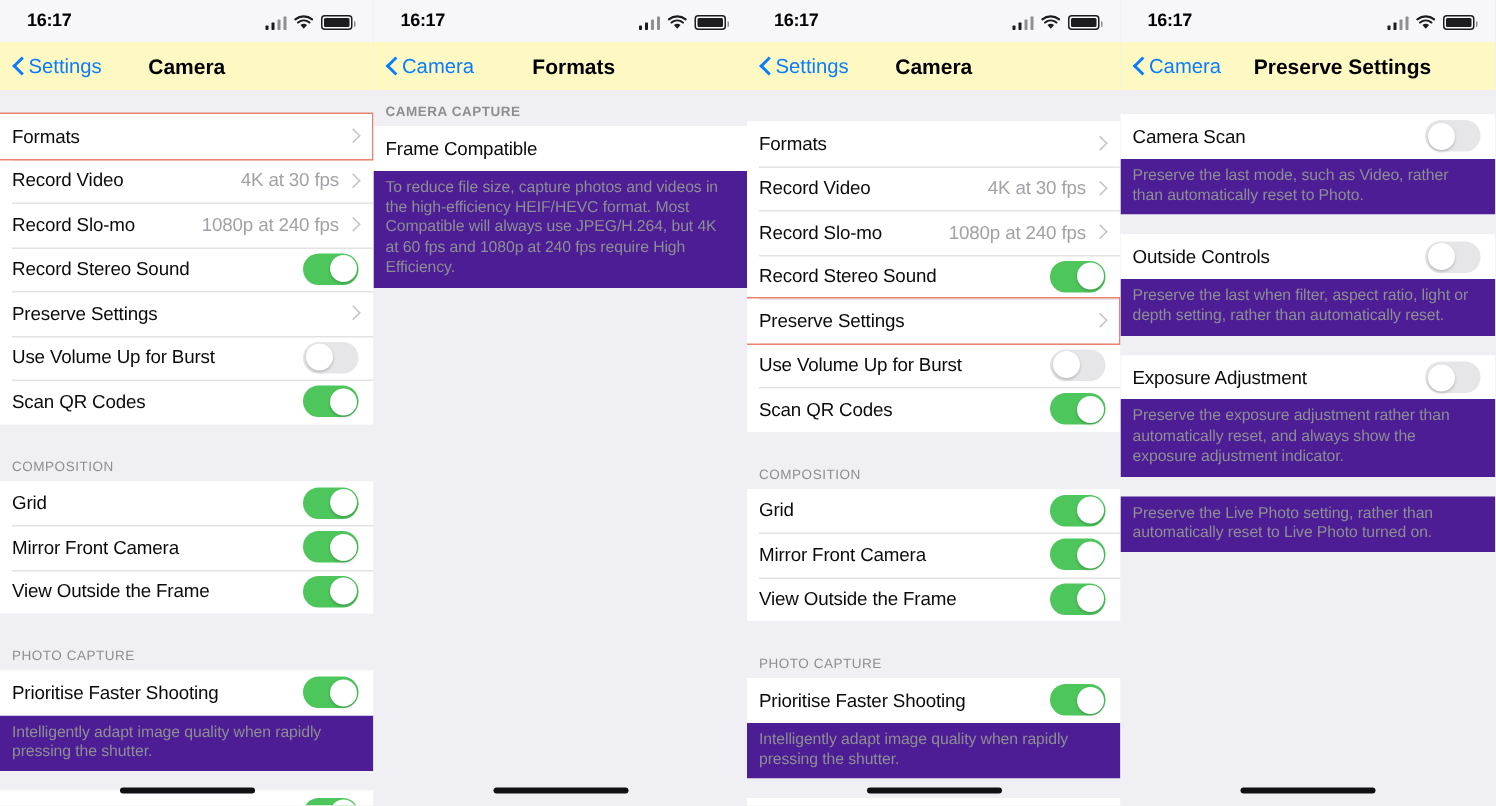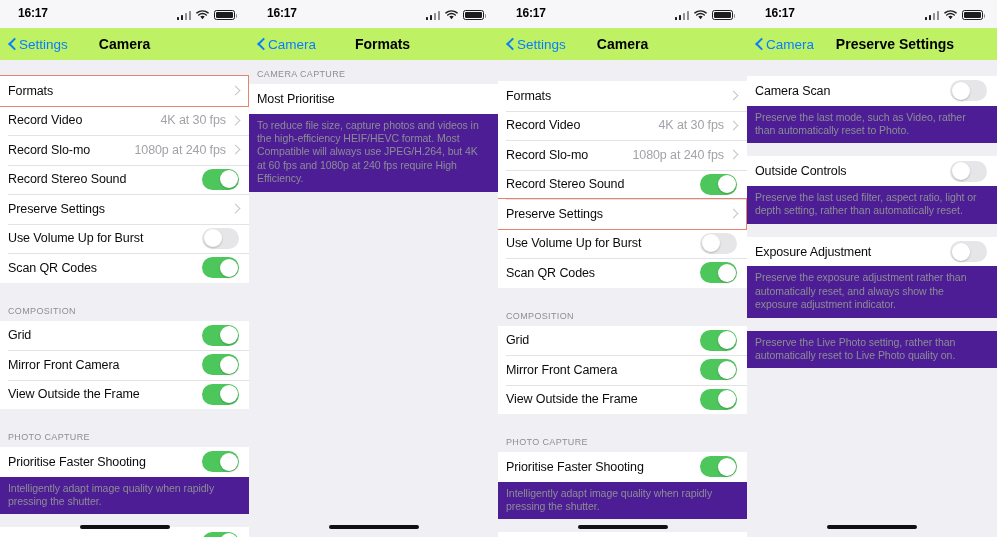--- a/index.html
+++ b/index.html
@@ -73,21 +73,21 @@
     position:absolute; right:-3px; top:3px;
     width:1.5px; height:4px;
     background:#8e8e93;
     border-radius:0 1px 1px 0;
   }
   .batt i { display:block; height:100%; width:100%; background:#1c1c1e; border-radius:1px; }
 
   
   .navbar {
     height: 32px;
-    background: #bef264;
+    background: #fef9c3;
     position: relative;
   }
   .nav-back {
     position: absolute;
     left: 8px; top: 50%;
     transform: translateY(-50%);
     display: flex;
     align-items: center;
     gap: 3px;
     color: #0a7cff;
@@ -402,24 +402,24 @@
         </div>
       </div>
       <div class="navbar">
         <div class="nav-back">
           <span class="chev-left"></span>
           <span>Camera</span>
         </div>
         <div class="nav-title">Formats</div>
       </div>
       <div class="content">
-        <div class="section-header" style="height: 24px;">CAMERA CAPTURE</div>
-        <div class="group">
-          <div class="row">
-            <span class="row-label">Most Prioritise</span>
+        <div class="section-header" style="height: 24px; font-weight: bold;">CAMERA CAPTURE</div>
+        <div class="group">
+          <div class="row">
+            <span class="row-label">Frame Compatible</span>
             <span class="row-spacer"></span>
           </div>
         </div>
         <div class="section-footer wide">To reduce file size, capture photos and videos in the high-efficiency HEIF/HEVC format. Most Compatible will always use JPEG/H.264, but 4K at 60 fps and 1080p at 240 fps require High Efficiency.</div>
       </div>
       <div class="home-ind"></div>
     </div>
     <div class="panel p3">
       <div class="statusbar">
         <div class="status-time">16:17</div>
@@ -588,30 +588,30 @@
         <div class="gap" style="height: 13px;"></div>
         <div class="group">
           <div class="row">
             <span class="row-label">Outside Controls</span>
             <span class="row-spacer"></span>
             <span class="toggle">
               <span class="knob"></span>
             </span>
           </div>
         </div>
-        <div class="section-footer">Preserve the last used filter, aspect ratio, light or depth setting, rather than automatically reset.</div>
+        <div class="section-footer">Preserve the last when filter, aspect ratio, light or depth setting, rather than automatically reset.</div>
         <div class="gap" style="height: 13px;"></div>
         <div class="group">
           <div class="row">
             <span class="row-label">Exposure Adjustment</span>
             <span class="row-spacer"></span>
             <span class="toggle">
               <span class="knob"></span>
             </span>
           </div>
         </div>
         <div class="section-footer">Preserve the exposure adjustment rather than automatically reset, and always show the exposure adjustment indicator.</div>
         <div class="gap" style="height: 13px;"></div>
-        <div class="section-footer">Preserve the Live Photo setting, rather than automatically reset to Live Photo quality on.</div>
+        <div class="section-footer">Preserve the Live Photo setting, rather than automatically reset to Live Photo turned on.</div>
       </div>
       <div class="home-ind"></div>
     </div>
   </div>
 
 </body></html>

